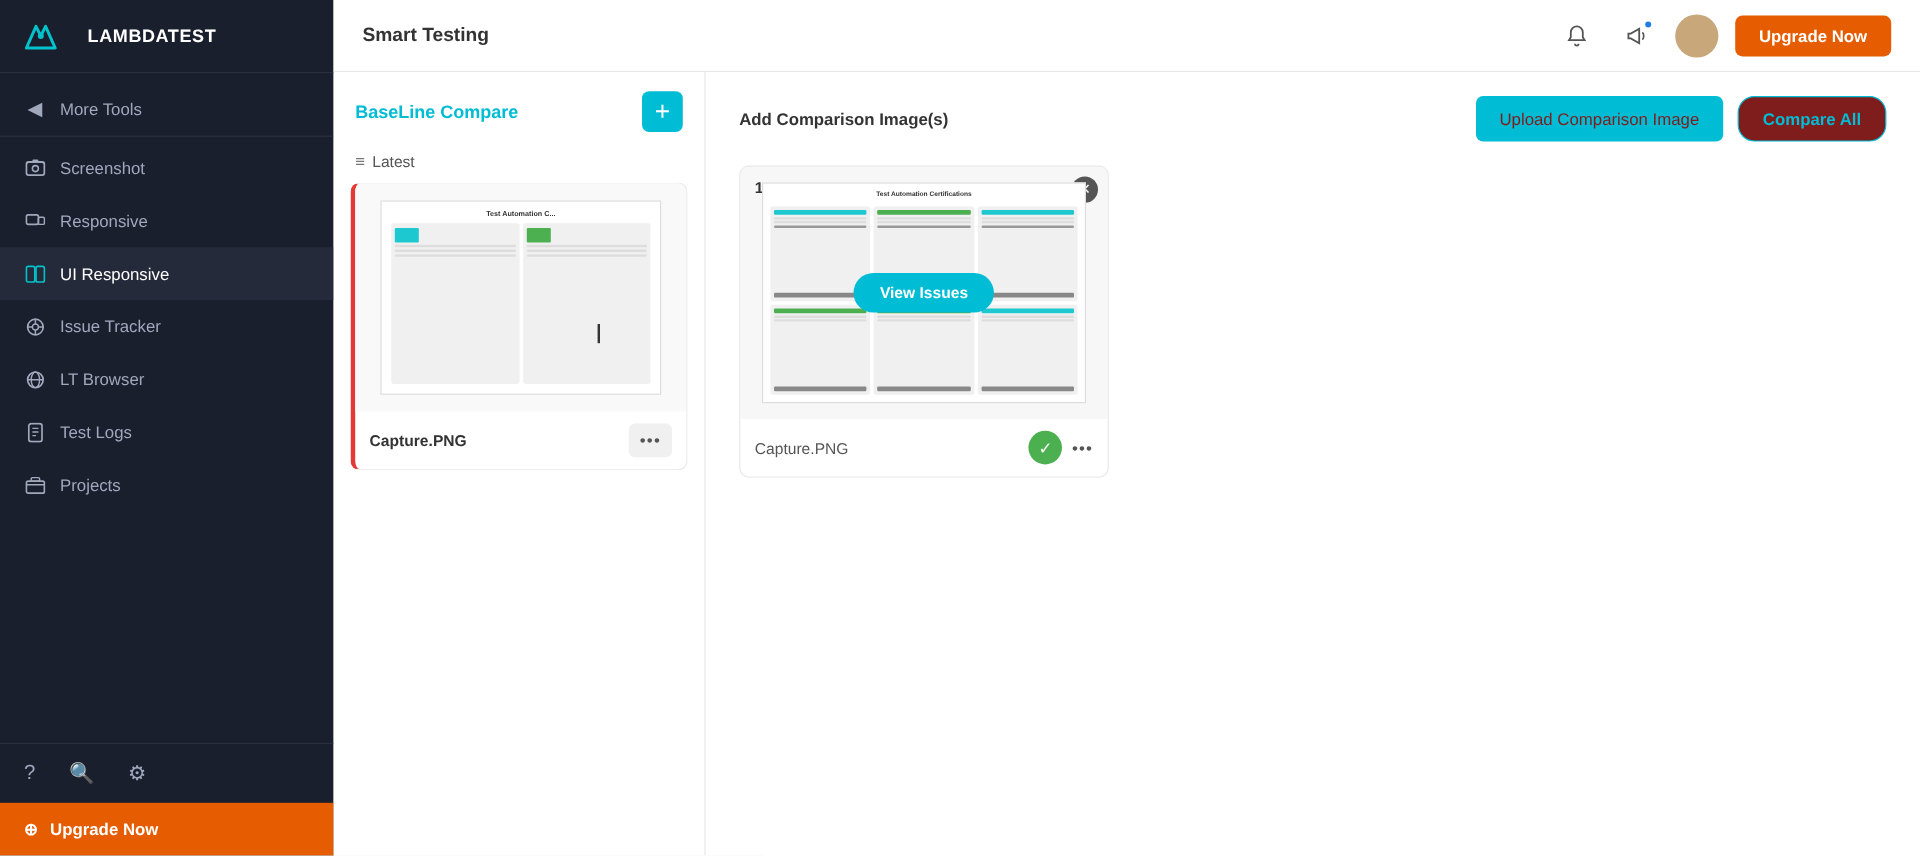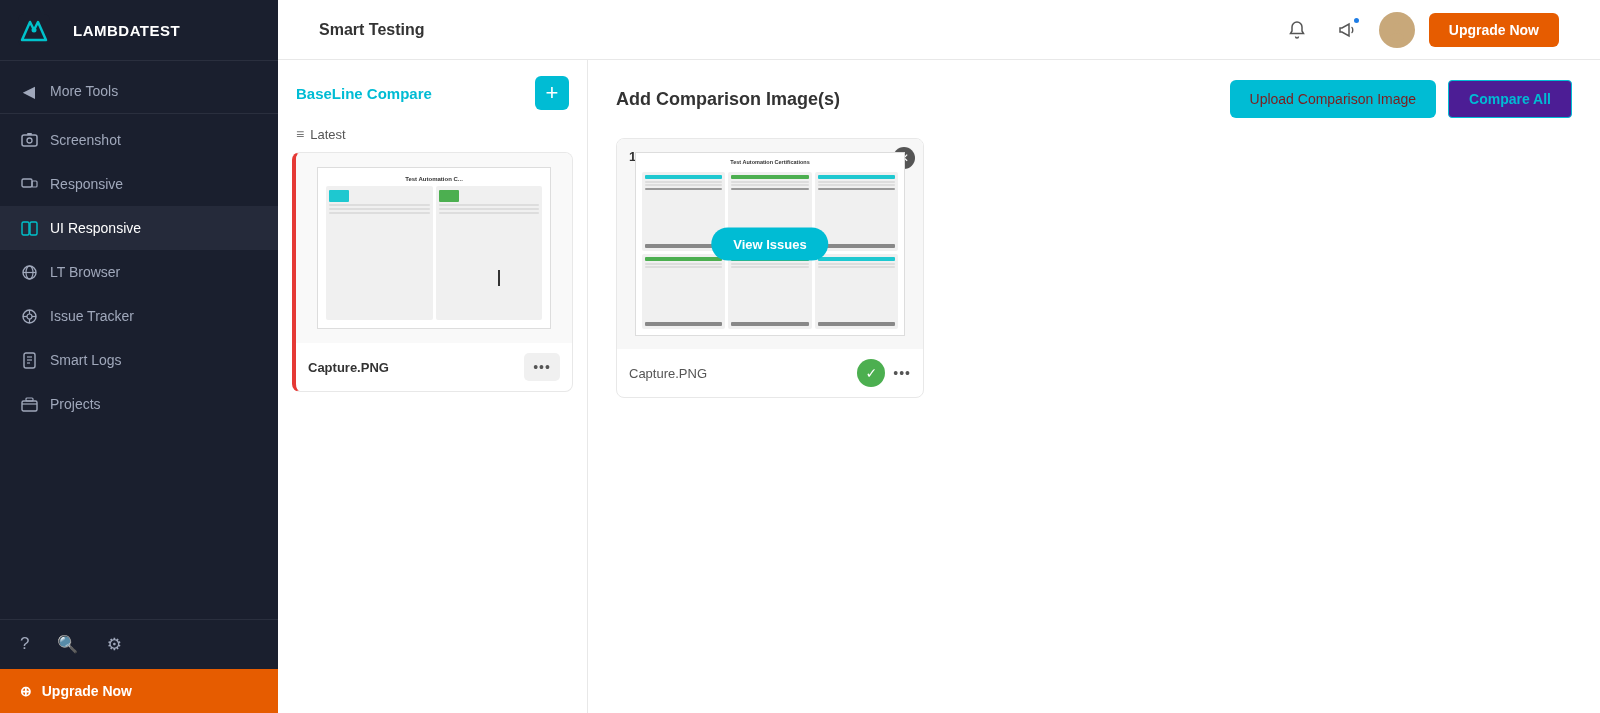--- a/index.html
+++ b/index.html
@@ -78,21 +78,21 @@
       flex-direction: column;
       background: #ffffff;
       overflow: hidden;
     }
 
     
     .topbar {
       display: flex;
       align-items: center;
       justify-content: space-between;
-      padding: 0 41px;
+      padding: 0 24px;
       height: 60px;
       border-bottom: 1px solid #e8e8e8;
       background: #fff;
     }
     .topbar-title {
       font-size: 16px;
       font-weight: 600;
       color: #333;
     }
     .topbar-actions {
@@ -317,43 +317,43 @@
       display: flex;
       flex-direction: column;
       gap: 20px;
     }
     .comparison-header {
       display: flex;
       align-items: center;
       justify-content: space-between;
     }
     .comparison-title {
-      font-size: 18px;
+      font-size: 14px;
       font-weight: 600;
       color: #333;
     }
     .comparison-actions {
       display: flex;
       gap: 12px;
     }
     .upload-btn {
       background: #00bcd4;
       color: #7f1d1d;
       border: none;
       border-radius: 6px;
       padding: 10px 20px;
       font-size: 14px;
       font-weight: 400;
       cursor: pointer;
     }
     .compare-all-btn {
-      background: #4c1d95;
+      background: #7f1d1d;
       color: #00bcd4;
       border: 1.5px solid #00bcd4;
-      border-radius: 4px;
+      border-radius: 14px;
       padding: 10px 20px;
       font-size: 14px;
       font-weight: 600;
       cursor: pointer;
     }
 
     
     .comparison-images {
       display: flex;
       flex-wrap: wrap;
@@ -563,51 +563,51 @@
             <rect x="9" y="2" width="7" height="13" rx="1.5" stroke="#00c2cb" stroke-width="1.4"></rect>
           </svg>
       </span>
       <span>UI Responsive</span>
     </div>
 
     <div class="nav-item">
       <span class="nav-icon">
         <svg width="17" height="17" viewBox="0 0 17 17" fill="none">
             <circle cx="8.5" cy="8.5" r="6.5" stroke="#a0a8bb" stroke-width="1.4"></circle>
-            <line x1="2" y1="8.5" x2="15" y2="8.5" stroke="#a0a8bb" stroke-width="1.2"></line>
-            <ellipse cx="8.5" cy="8.5" rx="3.5" ry="6.5" stroke="#a0a8bb" stroke-width="1.2"></ellipse>
-          </svg>
-      </span>
-      <span>LT Browser</span>
-    </div>
-
-    <div class="nav-item">
-      <span class="nav-icon">
-        <svg width="17" height="17" viewBox="0 0 17 17" fill="none">
-            <circle cx="8.5" cy="8.5" r="6.5" stroke="#a0a8bb" stroke-width="1.4"></circle>
             <circle cx="8.5" cy="8.5" r="2.5" stroke="#a0a8bb" stroke-width="1.2"></circle>
             <line x1="8.5" y1="2" x2="8.5" y2="6" stroke="#a0a8bb" stroke-width="1.2"></line>
             <line x1="8.5" y1="11" x2="8.5" y2="15" stroke="#a0a8bb" stroke-width="1.2"></line>
             <line x1="2" y1="8.5" x2="6" y2="8.5" stroke="#a0a8bb" stroke-width="1.2"></line>
             <line x1="11" y1="8.5" x2="15" y2="8.5" stroke="#a0a8bb" stroke-width="1.2"></line>
           </svg>
       </span>
       <span>Issue Tracker</span>
+    </div>
+
+    <div class="nav-item">
+      <span class="nav-icon">
+        <svg width="17" height="17" viewBox="0 0 17 17" fill="none">
+            <circle cx="8.5" cy="8.5" r="6.5" stroke="#a0a8bb" stroke-width="1.4"></circle>
+            <line x1="2" y1="8.5" x2="15" y2="8.5" stroke="#a0a8bb" stroke-width="1.2"></line>
+            <ellipse cx="8.5" cy="8.5" rx="3.5" ry="6.5" stroke="#a0a8bb" stroke-width="1.2"></ellipse>
+          </svg>
+      </span>
+      <span>LT Browser</span>
     </div>
 
     <div class="nav-item">
       <span class="nav-icon">
         <svg width="17" height="17" viewBox="0 0 17 17" fill="none">
             <rect x="3" y="1" width="11" height="15" rx="2" stroke="#a0a8bb" stroke-width="1.4"></rect>
             <line x1="6" y1="5" x2="11" y2="5" stroke="#a0a8bb" stroke-width="1.2"></line>
             <line x1="6" y1="8" x2="11" y2="8" stroke="#a0a8bb" stroke-width="1.2"></line>
             <line x1="6" y1="11" x2="9" y2="11" stroke="#a0a8bb" stroke-width="1.2"></line>
           </svg>
       </span>
-      <span>Smart Logs</span>
+      <span>Test Logs</span>
     </div>
 
     <div class="nav-item">
       <span class="nav-icon">
         <svg width="17" height="17" viewBox="0 0 17 17" fill="none">
             <rect x="1" y="5" width="15" height="10" rx="1.5" stroke="#a0a8bb" stroke-width="1.4"></rect>
             <path d="M1 8h15" stroke="#a0a8bb" stroke-width="1.2"></path>
             <rect x="5" y="2" width="7" height="3" rx="1" stroke="#a0a8bb" stroke-width="1.2"></rect>
           </svg>
       </span>

